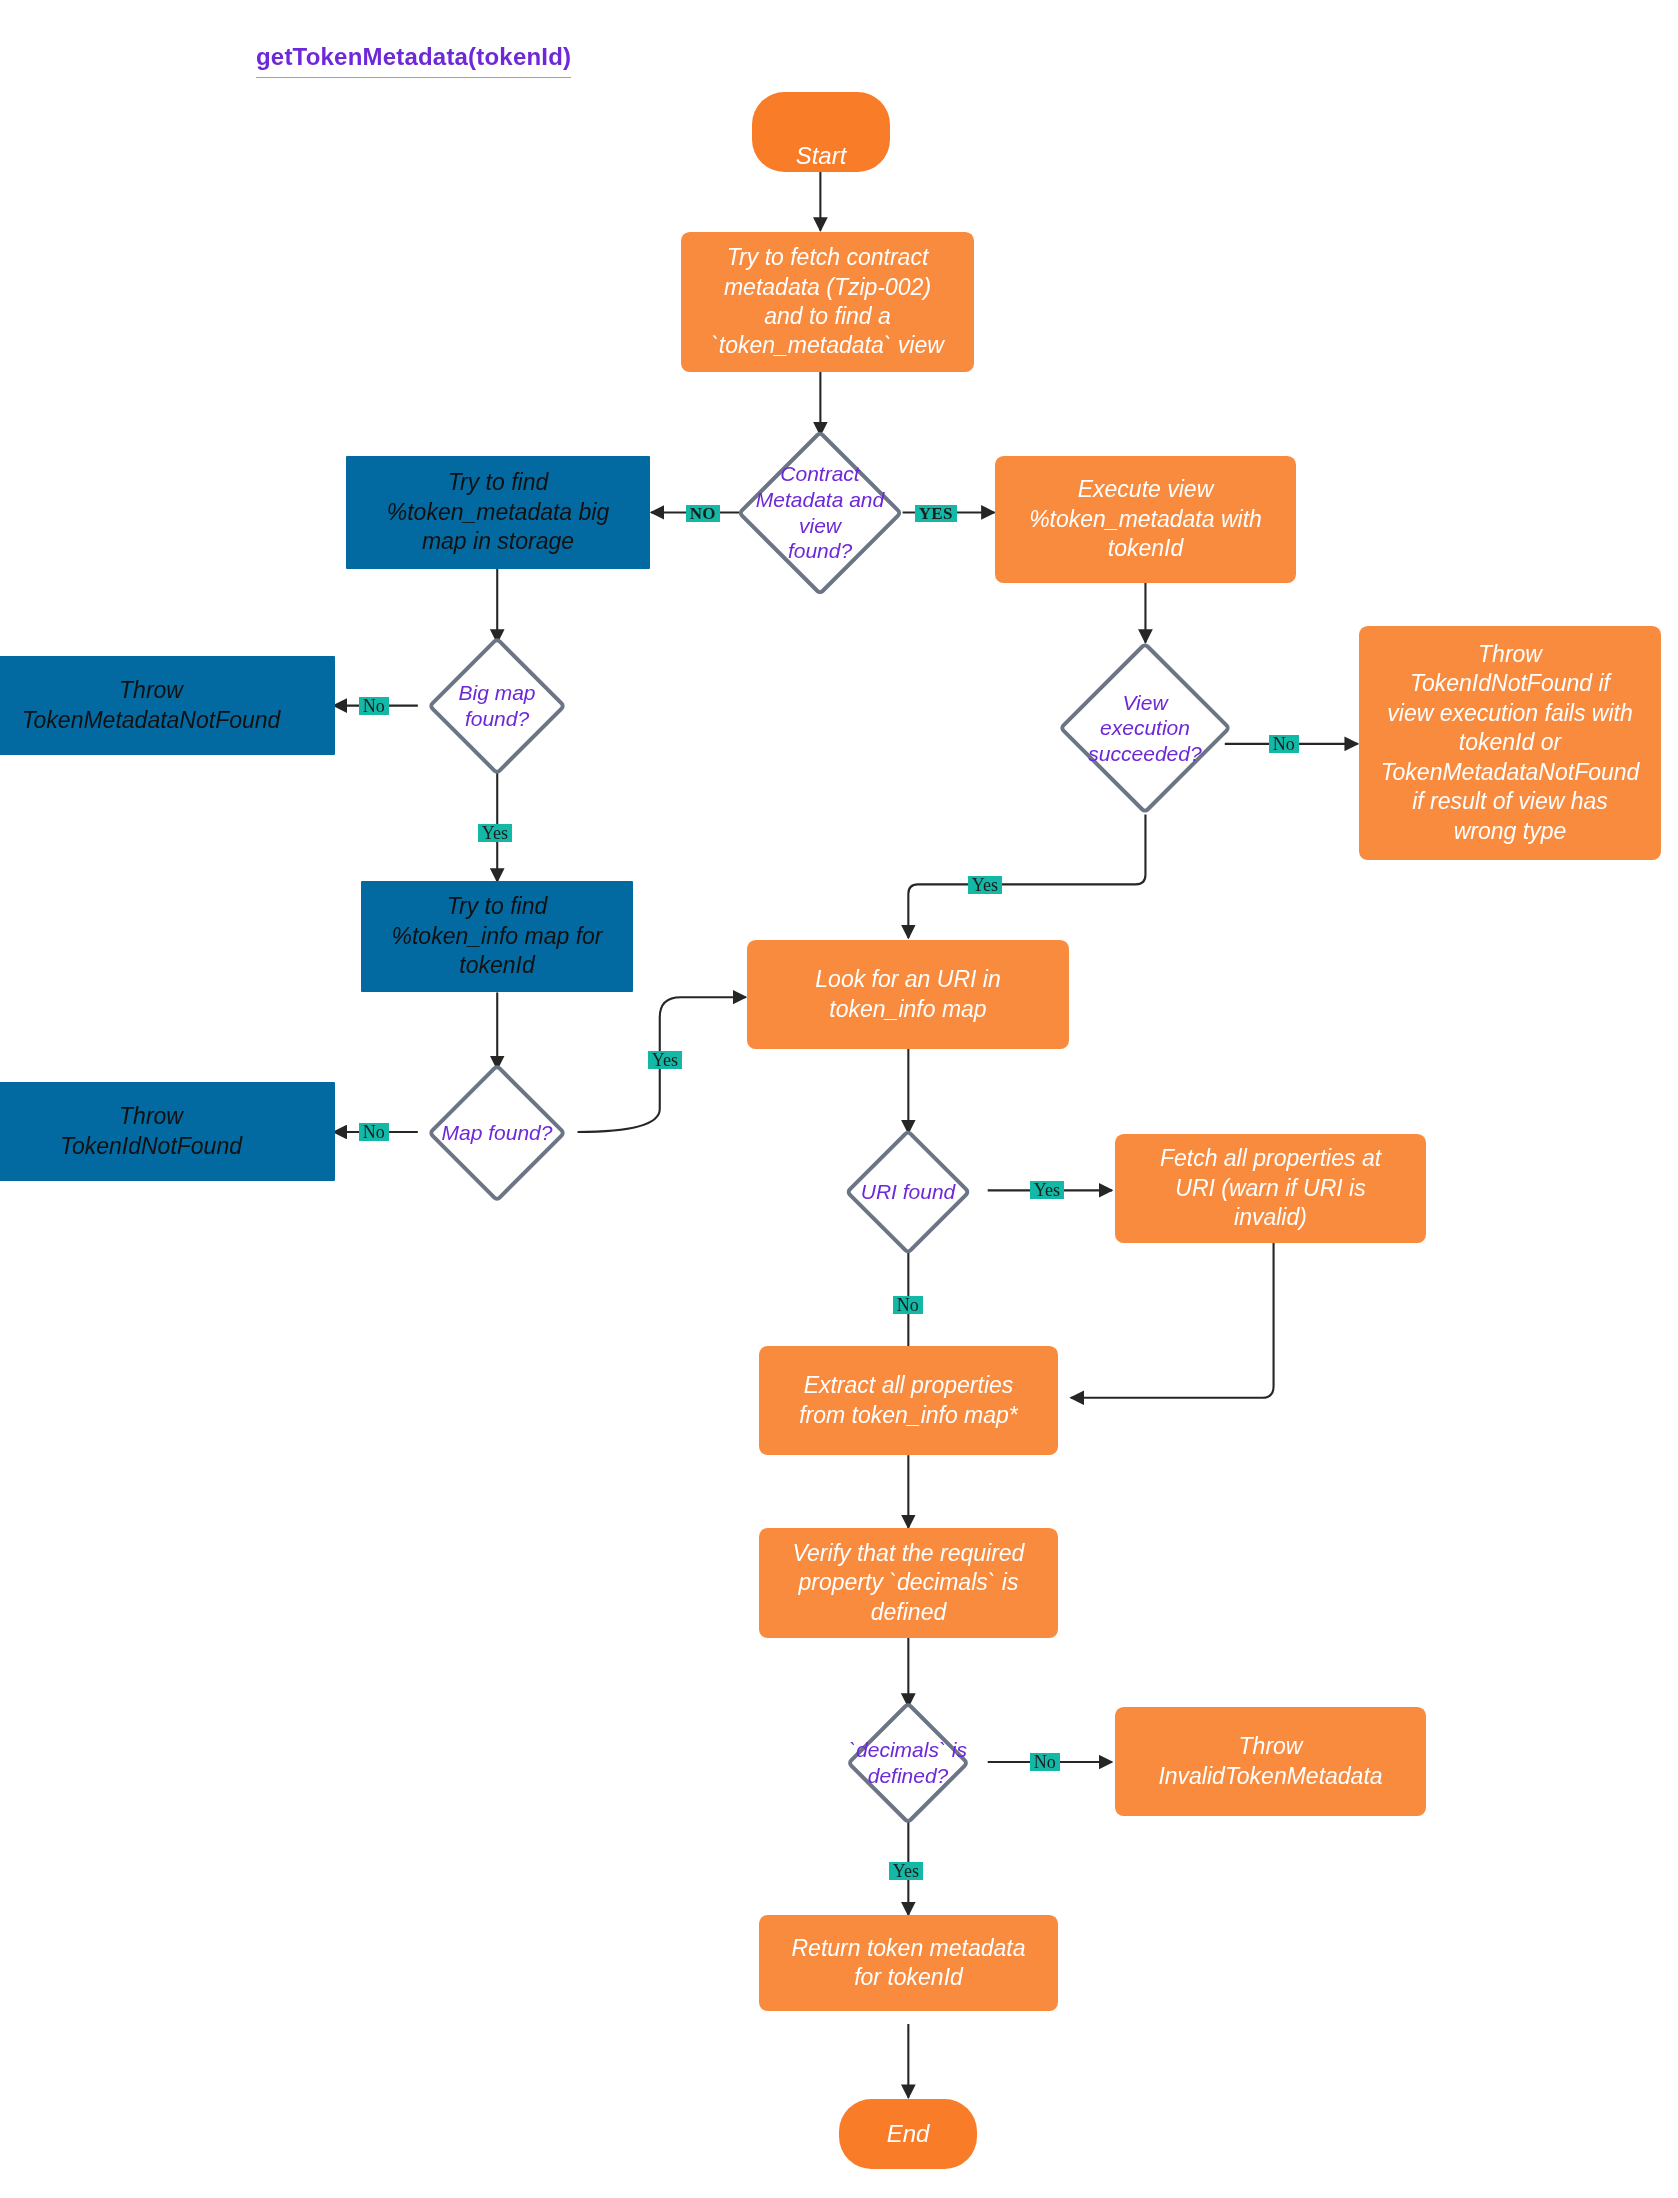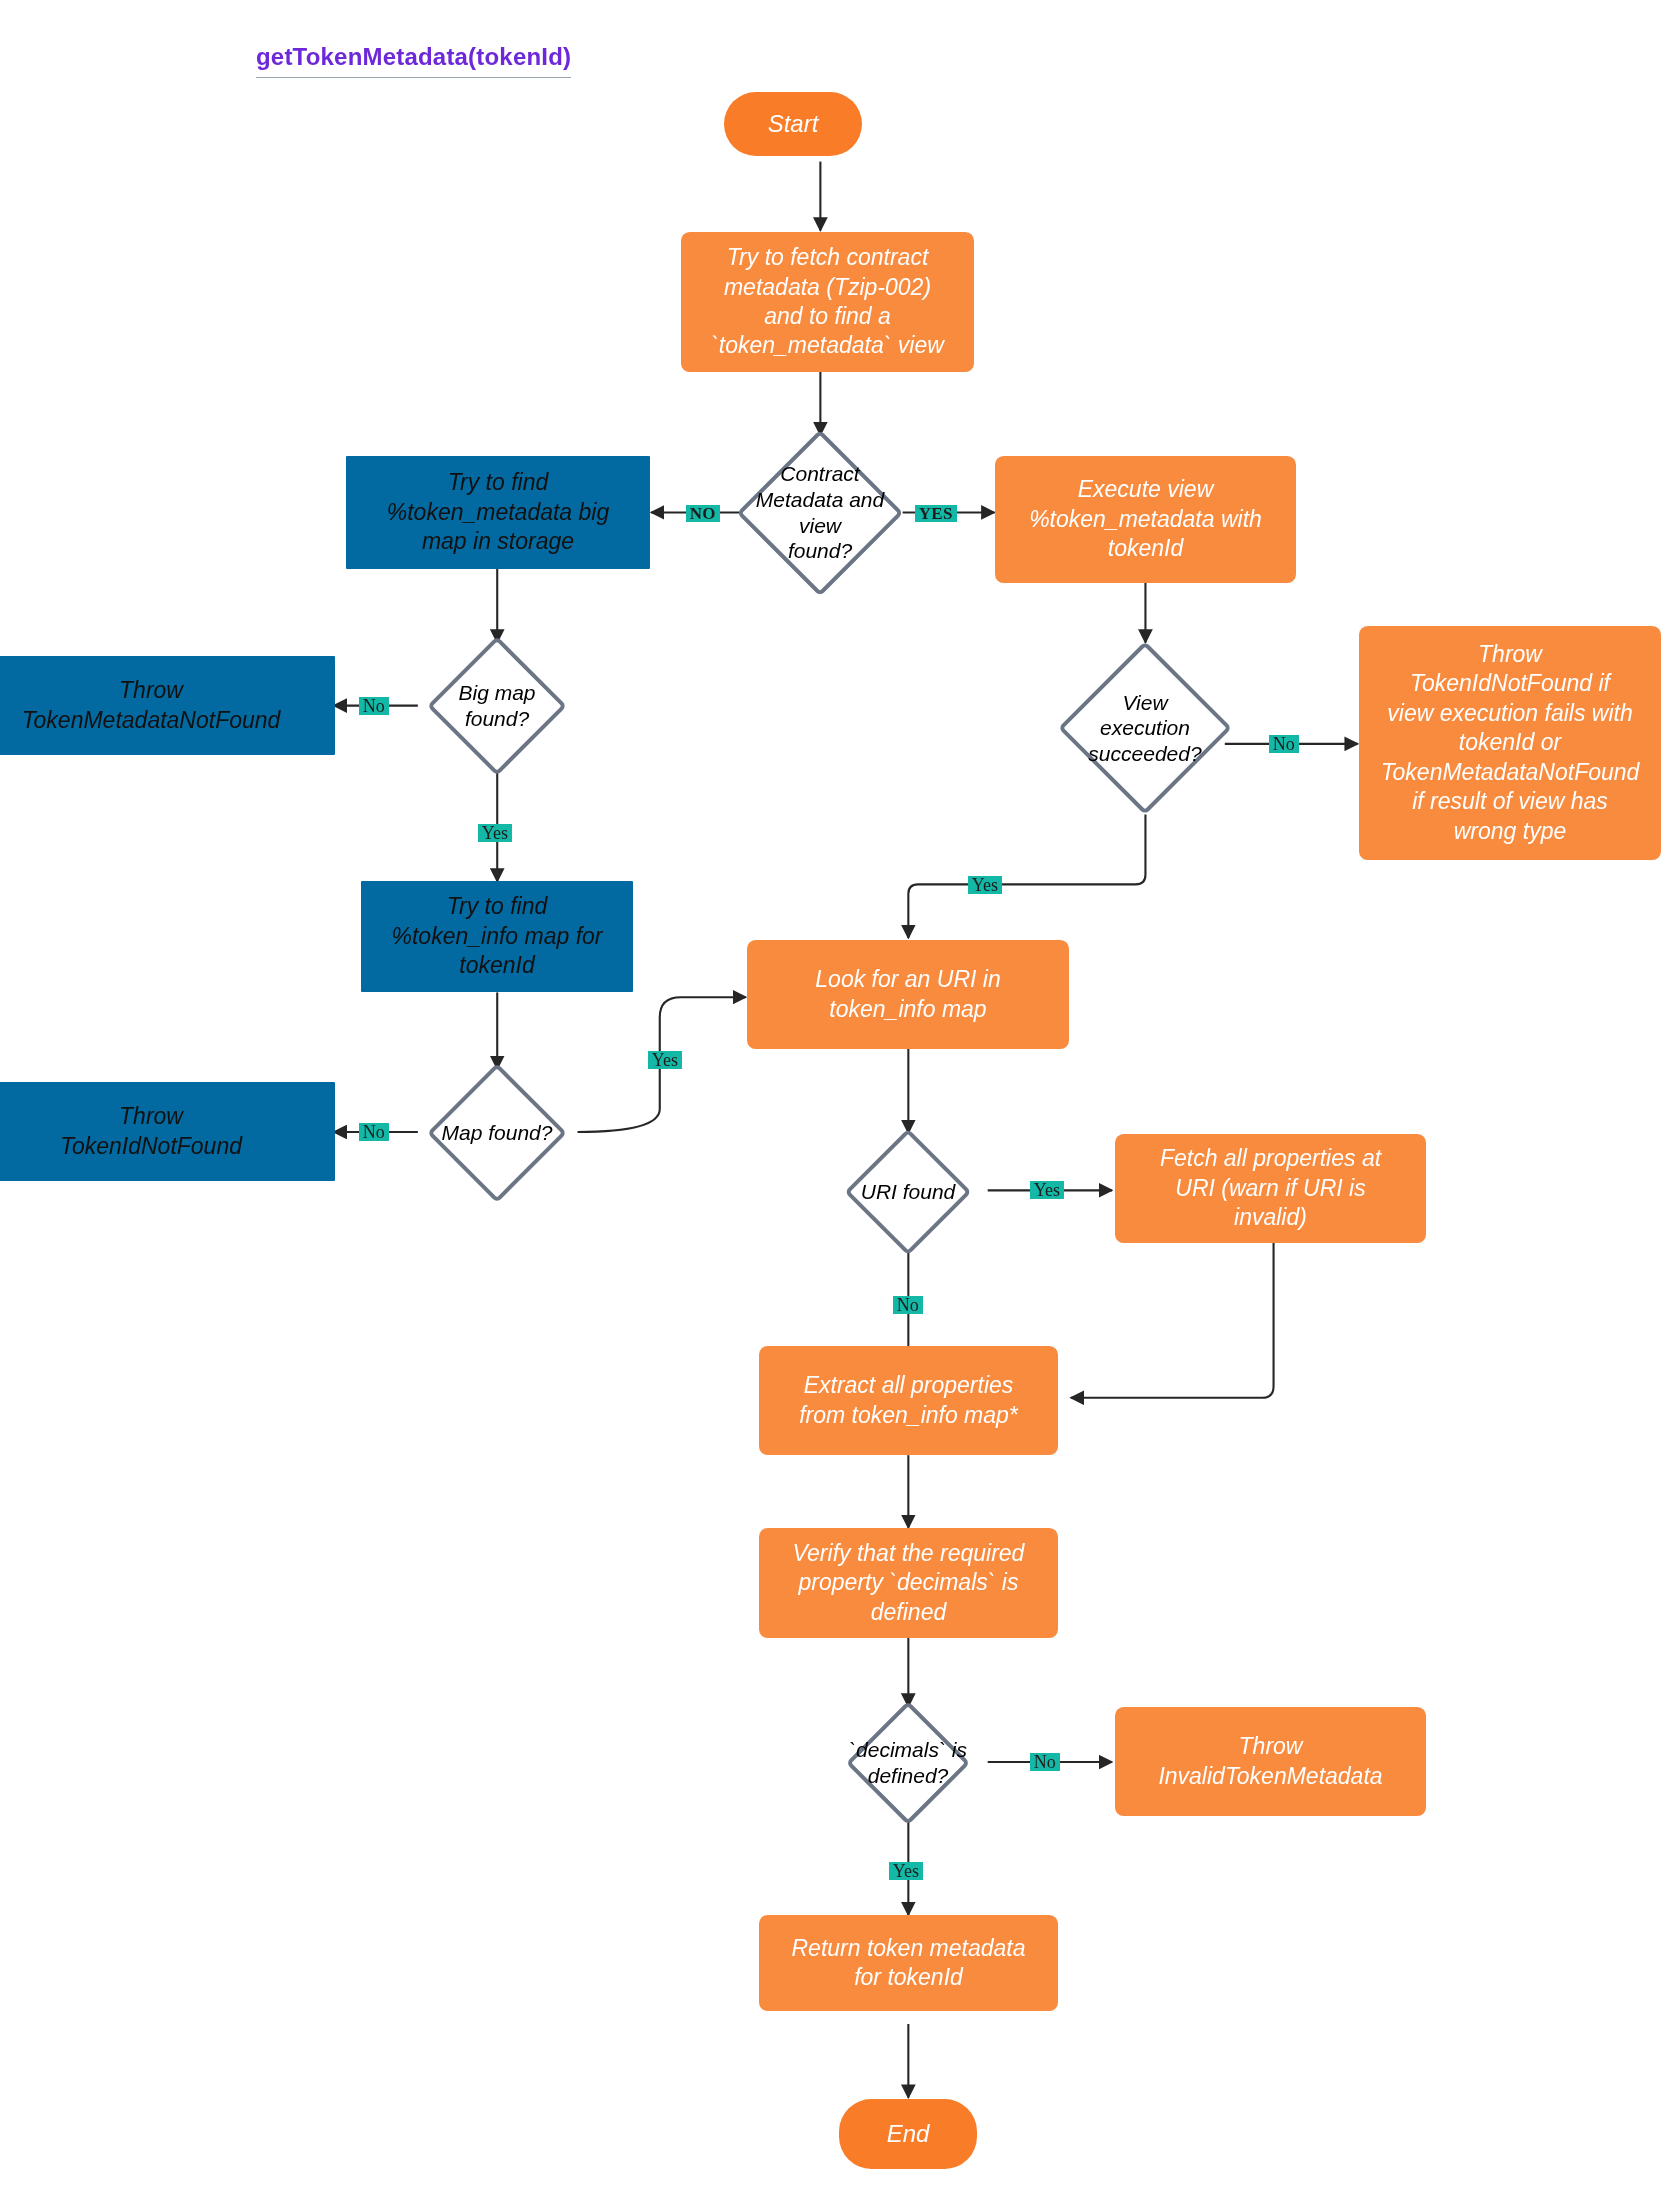--- a/index.html
+++ b/index.html
@@ -95,21 +95,21 @@
     transform: translate(-50%, -50%) rotate(45deg);
     border-radius: 5.7px;
   }
   .decision .dlabel {
     position: relative;
     z-index: 2;
     text-align: center;
     font-style: italic;
     font-size: 21px;
     line-height: 1.22;
-    color: #000000;
+    color: #6d28d9;
     white-space: pre-line;
     width: 100%;
     padding: 0 5.7px;
     box-sizing: border-box;
   }
 
   
   .elabel {
     position: absolute;
     font-size: 18px;
@@ -180,21 +180,21 @@
       <path d="M 1033 1843 L 1163 1843"></path>
 
       <path d="M 950 1903 L 950 2003"></path>
 
       <path d="M 950 2117 L 950 2194"></path>
     </g>
   </svg>
 
   <div class="title">getTokenMetadata(tokenId)</div>
 
-  <div class="node term" style="left:724px; top:92px; width:138px; height:64px;">
+  <div class="node term" style="left:752px; top:92px; width:138px; height:80px;align-items:flex-end;">
     <span class="txt">Start</span>
   </div>
 
   <div class="node proc" style="left:681px; top:232px; width:293px; height:140px;">
     <span class="txt">Try to fetch contract
 metadata (Tzip-002)
 and to find a
 `token_metadata` view</span>
   </div>
 

